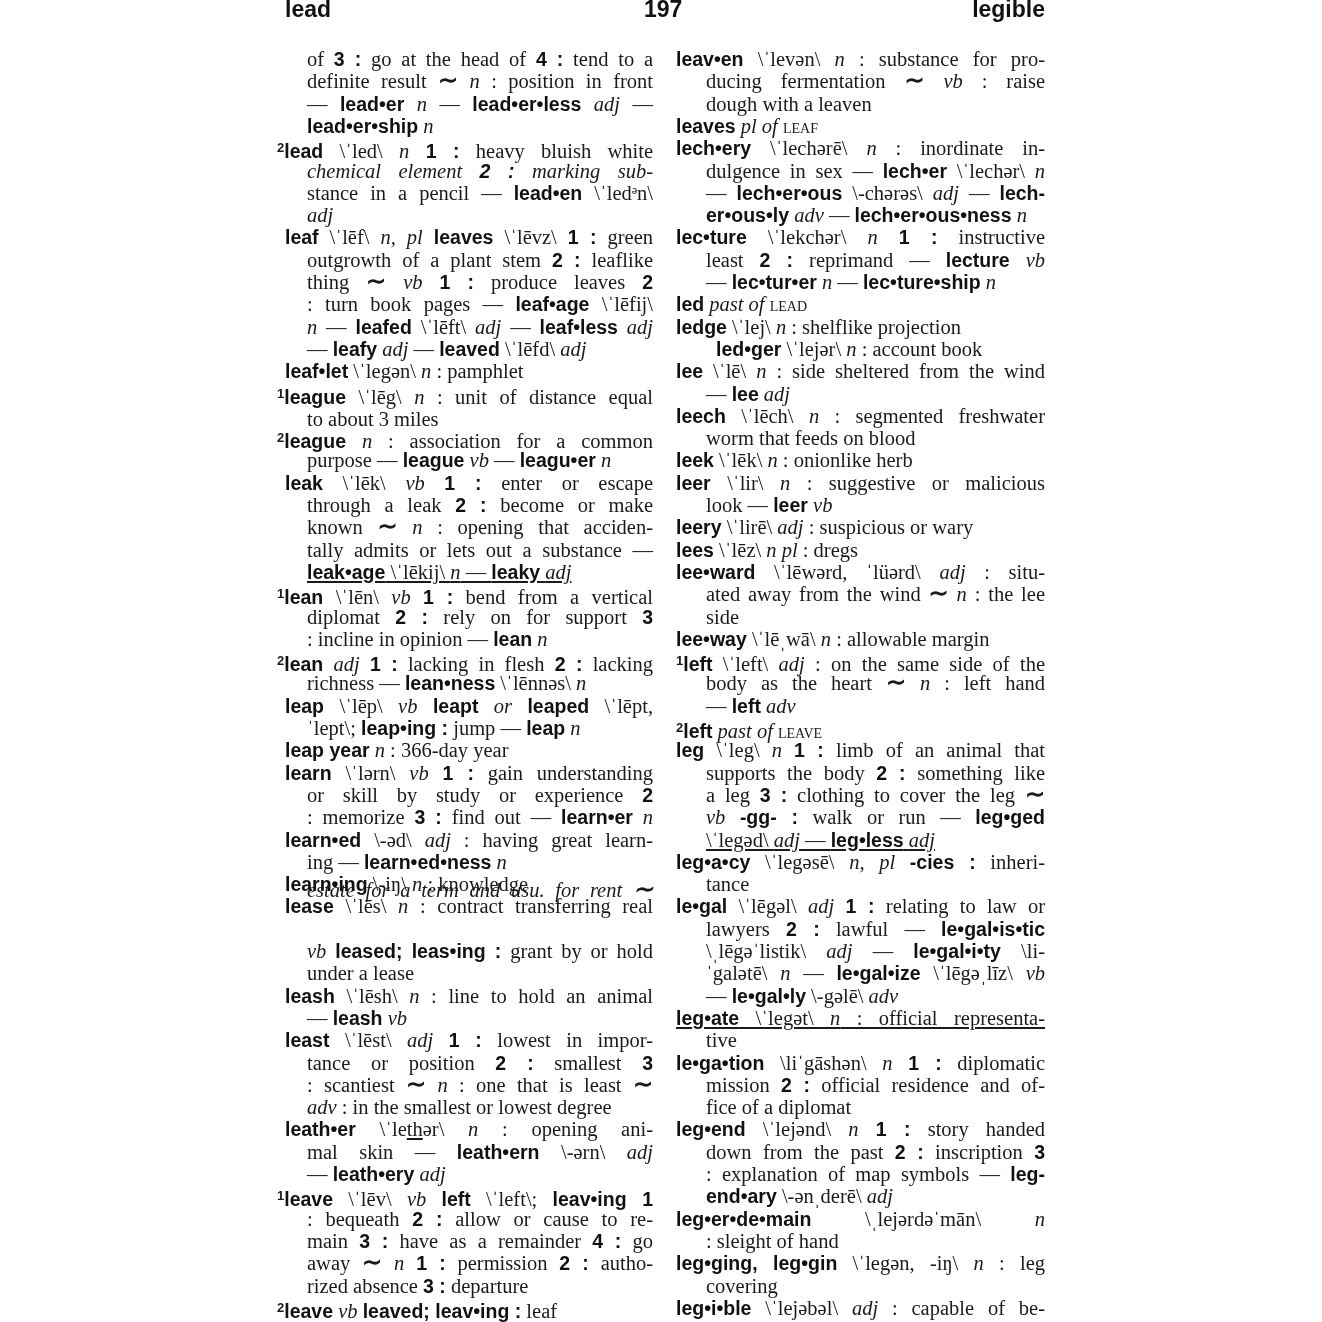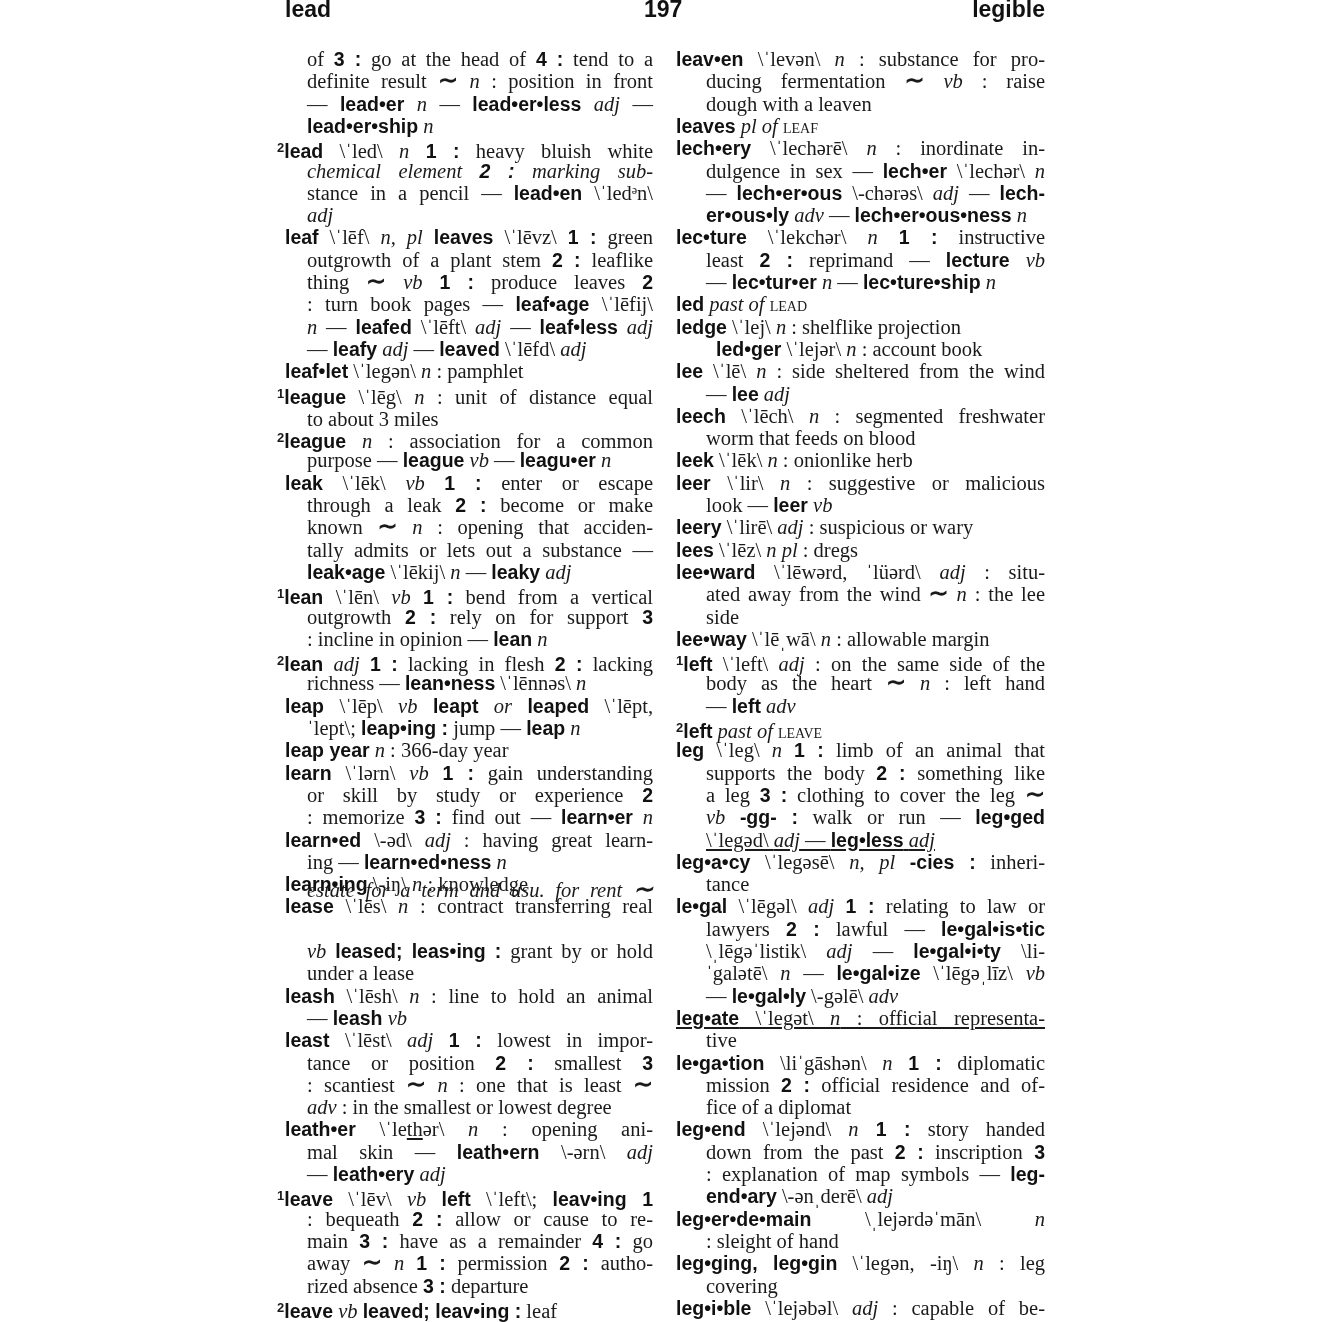--- a/index.html
+++ b/index.html
@@ -51,23 +51,23 @@
       <div class="line ind" style="top: 289.9px;"><span>— </span><span class="b">leafy</span><span> </span><span class="i">adj</span><span> — </span><span class="b">leaved</span><span> \ˈlēfd\ </span><span class="i">adj</span></div>
       <div class="line hw" style="top: 312.2px;"><span class="b">leaf•let</span><span> \ˈlegən\ </span><span class="i">n</span><span> : pamphlet</span></div>
       <div class="line hw0 j" style="top: 334.5px;"><span class="sup">1</span><span class="b">league</span><span> \ˈlēg\ </span><span class="i">n</span><span> : unit of distance equal</span></div>
       <div class="line ind" style="top: 360px;"><span>to about 3 miles</span></div>
       <div class="line hw0 j" style="top: 379.1px;"><span class="sup">2</span><span class="b">league</span><span> </span><span class="i">n</span><span> : association for a common</span></div>
       <div class="line ind" style="top: 401.4px;"><span>purpose — </span><span class="b">league</span><span> </span><span class="i">vb</span><span> — </span><span class="b">leagu•er</span><span> </span><span class="i">n</span></div>
       <div class="line hw j" style="top: 423.7px;"><span class="b">leak</span><span> \ˈlēk\ </span><span class="i">vb</span><span>  </span><span class="b">1 :</span><span> enter or escape</span></div>
       <div class="line ind j" style="top: 446px;"><span>through a leak  </span><span class="b">2 :</span><span> become or make</span></div>
       <div class="line ind j" style="top: 468.3px;"><span>known </span><span class="sw">∼</span><span> </span><span class="i">n</span><span> : opening that acciden-</span></div>
       <div class="line ind j" style="top: 490.6px;"><span>tally admits or lets out a substance —</span></div>
-      <div class="line ind" style="top: 512.9px;"><span class="b">leak•age</span><span> \ˈlēkij\ </span><span class="i">n</span><span> — </span><span class="b">leaky</span><span> </span><span class="i">adj</span></div>
+      <div class="line ind" style="top: 512.9px; text-decoration: underline;"><span class="b">leak•age</span><span> \ˈlēkij\ </span><span class="i">n</span><span> — </span><span class="b">leaky</span><span> </span><span class="i">adj</span></div>
       <div class="line hw0 j" style="top: 535.2px;"><span class="sup">1</span><span class="b">lean</span><span> \ˈlēn\ </span><span class="i">vb</span><span>  </span><span class="b">1 :</span><span> bend from a vertical</span></div>
-      <div class="line ind j" style="top: 557.5px;"><span>outgrowth  </span><span class="b">2 :</span><span> rely on for support  </span><span class="b">3</span></div>
+      <div class="line ind j" style="top: 557.5px;"><span>diplomat  </span><span class="b">2 :</span><span> rely on for support  </span><span class="b">3</span></div>
       <div class="line ind" style="top: 579.8px;"><span>: incline in opinion — </span><span class="b">lean</span><span> </span><span class="i">n</span></div>
       <div class="line hw0 j" style="top: 602.1px;"><span class="sup">2</span><span class="b">lean</span><span> </span><span class="i">adj</span><span>  </span><span class="b">1 :</span><span> lacking in flesh  </span><span class="b">2 :</span><span> lacking</span></div>
       <div class="line ind" style="top: 624.4px;"><span>richness — </span><span class="b">lean•ness</span><span> \ˈlēnnəs\ </span><span class="i">n</span></div>
       <div class="line hw j" style="top: 646.7px;"><span class="b">leap</span><span> \ˈlēp\ </span><span class="i">vb</span><span> </span><span class="b">leapt</span><span> </span><span class="i">or</span><span> </span><span class="b">leaped</span><span> \ˈlēpt,</span></div>
       <div class="line ind" style="top: 669px;"><span>ˈlept\; </span><span class="b">leap•ing :</span><span> jump — </span><span class="b">leap</span><span> </span><span class="i">n</span></div>
       <div class="line hw" style="top: 691.3px;"><span class="b">leap year</span><span> </span><span class="i">n</span><span> : 366-day year</span></div>
       <div class="line hw j" style="top: 713.6px;"><span class="b">learn</span><span> \ˈlərn\ </span><span class="i">vb</span><span>  </span><span class="b">1 :</span><span> gain understanding</span></div>
       <div class="line ind j" style="top: 735.9px;"><span>or skill by study or experience  </span><span class="b">2</span></div>
       <div class="line ind j" style="top: 758.2px;"><span>: memorize  </span><span class="b">3 :</span><span> find out — </span><span class="b">learn•er</span><span> </span><span class="i">n</span></div>
       <div class="line hw j" style="top: 780.5px;"><span class="b">learn•ed</span><span> \-əd\ </span><span class="i">adj</span><span> : having great learn-</span></div>

